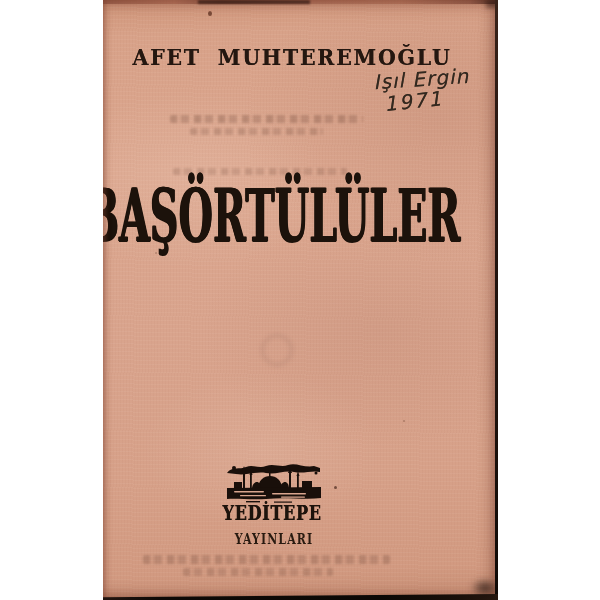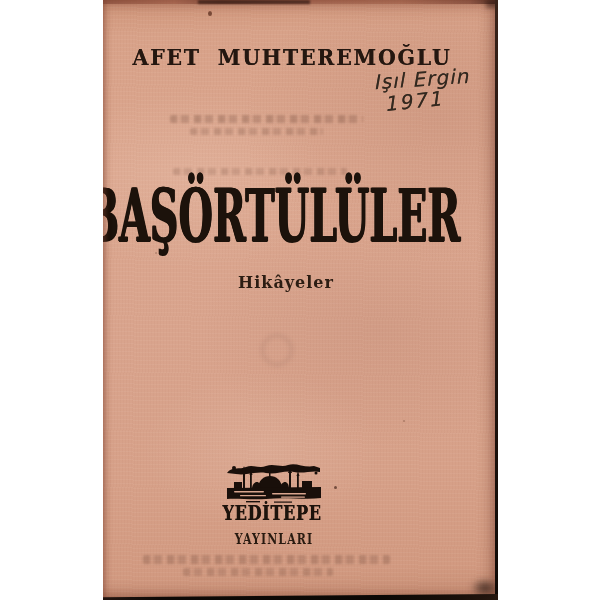--- a/index.html
+++ b/index.html
@@ -101,21 +101,20 @@
     <div class="speck2"></div>
     <div class="speck3"></div>
 
     <div class="centered author">AFET MUHTEREMOĞLU</div>
 
     <div class="hand hand1">Işıl Ergin</div>
     <div class="hand hand2">1971</div>
 
     <div class="centered title">BAŞÖRTÜLÜLER</div>
 
-    <div class="centered subtitle">Hikâyeler</div>
 
     <svg class="logo" viewBox="0 0 96 42" xmlns="http://www.w3.org/2000/svg">
       <g fill="#190f0a">
         <path d="M1,11 C6,4 14,8 20,5 C27,2 33,7 40,4 C48,1 55,6 62,3 C70,0 78,6 88,4 L94,6 L94,10 C86,8 78,12 68,10 C58,8 50,13 40,11 C30,9 20,14 10,12 Z"></path>
         <circle cx="8" cy="6" r="2"></circle>
         <circle cx="90" cy="11" r="1.5"></circle>
         <rect x="17" y="9" width="2" height="18"></rect>
         <path d="M16,10 L18,4 L20,10 Z"></path>
         <rect x="24" y="12" width="1.8" height="15"></rect>
         <path d="M23.5,13 L25,8 L26.5,13 Z"></path>

